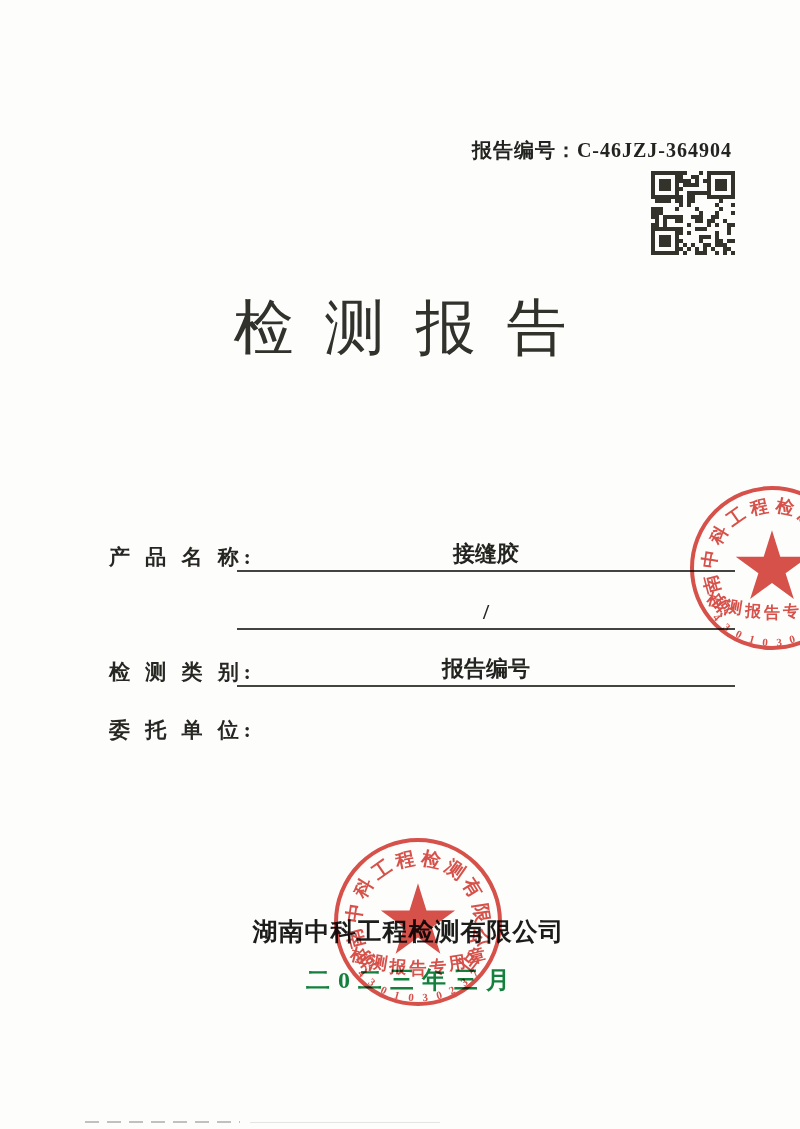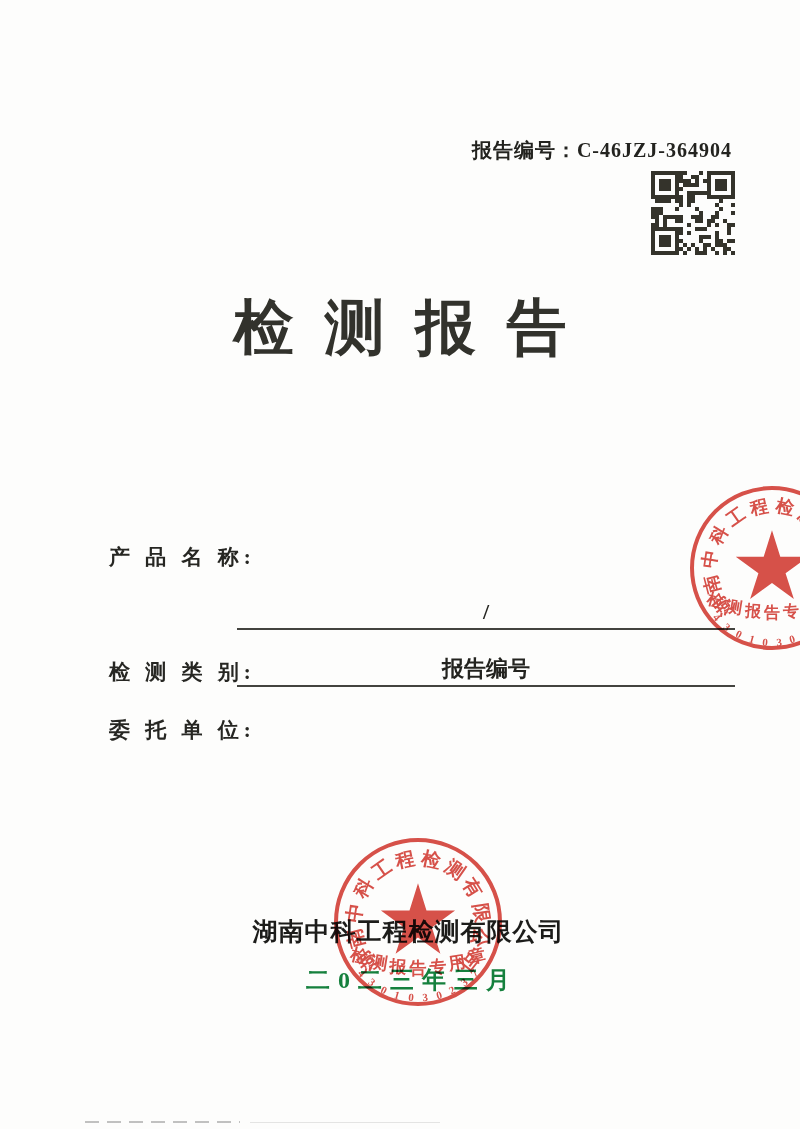--- a/index.html
+++ b/index.html
@@ -10,21 +10,21 @@
     color:#1e1e1c;
   }
   .report-line{
     position:absolute; top:137px; left:0; width:732px;
     text-align:right; font-size:20px; letter-spacing:1px;
     color:#23231f; font-weight:600; white-space:nowrap;
   }
   .qr{ position:absolute; left:651px; top:171px; width:84px; height:84px; }
   .doc-title{
     position:absolute; top:288px; left:0; width:800px;
-    text-align:center; font-size:60px; font-weight:700;
+    text-align:center; font-size:60px; font-weight:400;
     letter-spacing:8px; text-indent:8px; color:#32322c; white-space:nowrap;
   }
   .field-row{ position:absolute; left:109px; width:626px; height:31px; }
   .flabel{
     position:absolute; left:0; bottom:1px; font-size:21px; font-weight:700;
     letter-spacing:5px; color:#262622; white-space:nowrap;
   }
   .fvalue{
     position:absolute; left:128px; right:0; bottom:0; height:31px;
     border-bottom:2px solid #43433f; text-align:center;
@@ -276,20 +276,21 @@
         <rect x="52" y="80" width="4" height="4"></rect>
         <rect x="64" y="80" width="4" height="4"></rect>
         <rect x="72" y="80" width="4" height="4"></rect>
         <rect x="80" y="80" width="4" height="4"></rect>
       </svg></div>
 
   <div class="doc-title">检 测 报 告</div>
 
   <div class="field-row" style="top:541px">
     <span class="flabel">产 品 名 称:</span>
+    <span class="fvalue">接缝胶</span>
   </div>
   <div class="field-row" style="top:599px">
     <span class="fvalue">/</span>
   </div>
   <div class="field-row" style="top:656px">
     <span class="flabel">检 测 类 别:</span>
     <span class="fvalue">报告编号</span>
   </div>
   <div class="field-row" style="top:714px">
     <span class="flabel">委 托 单 位:</span>

